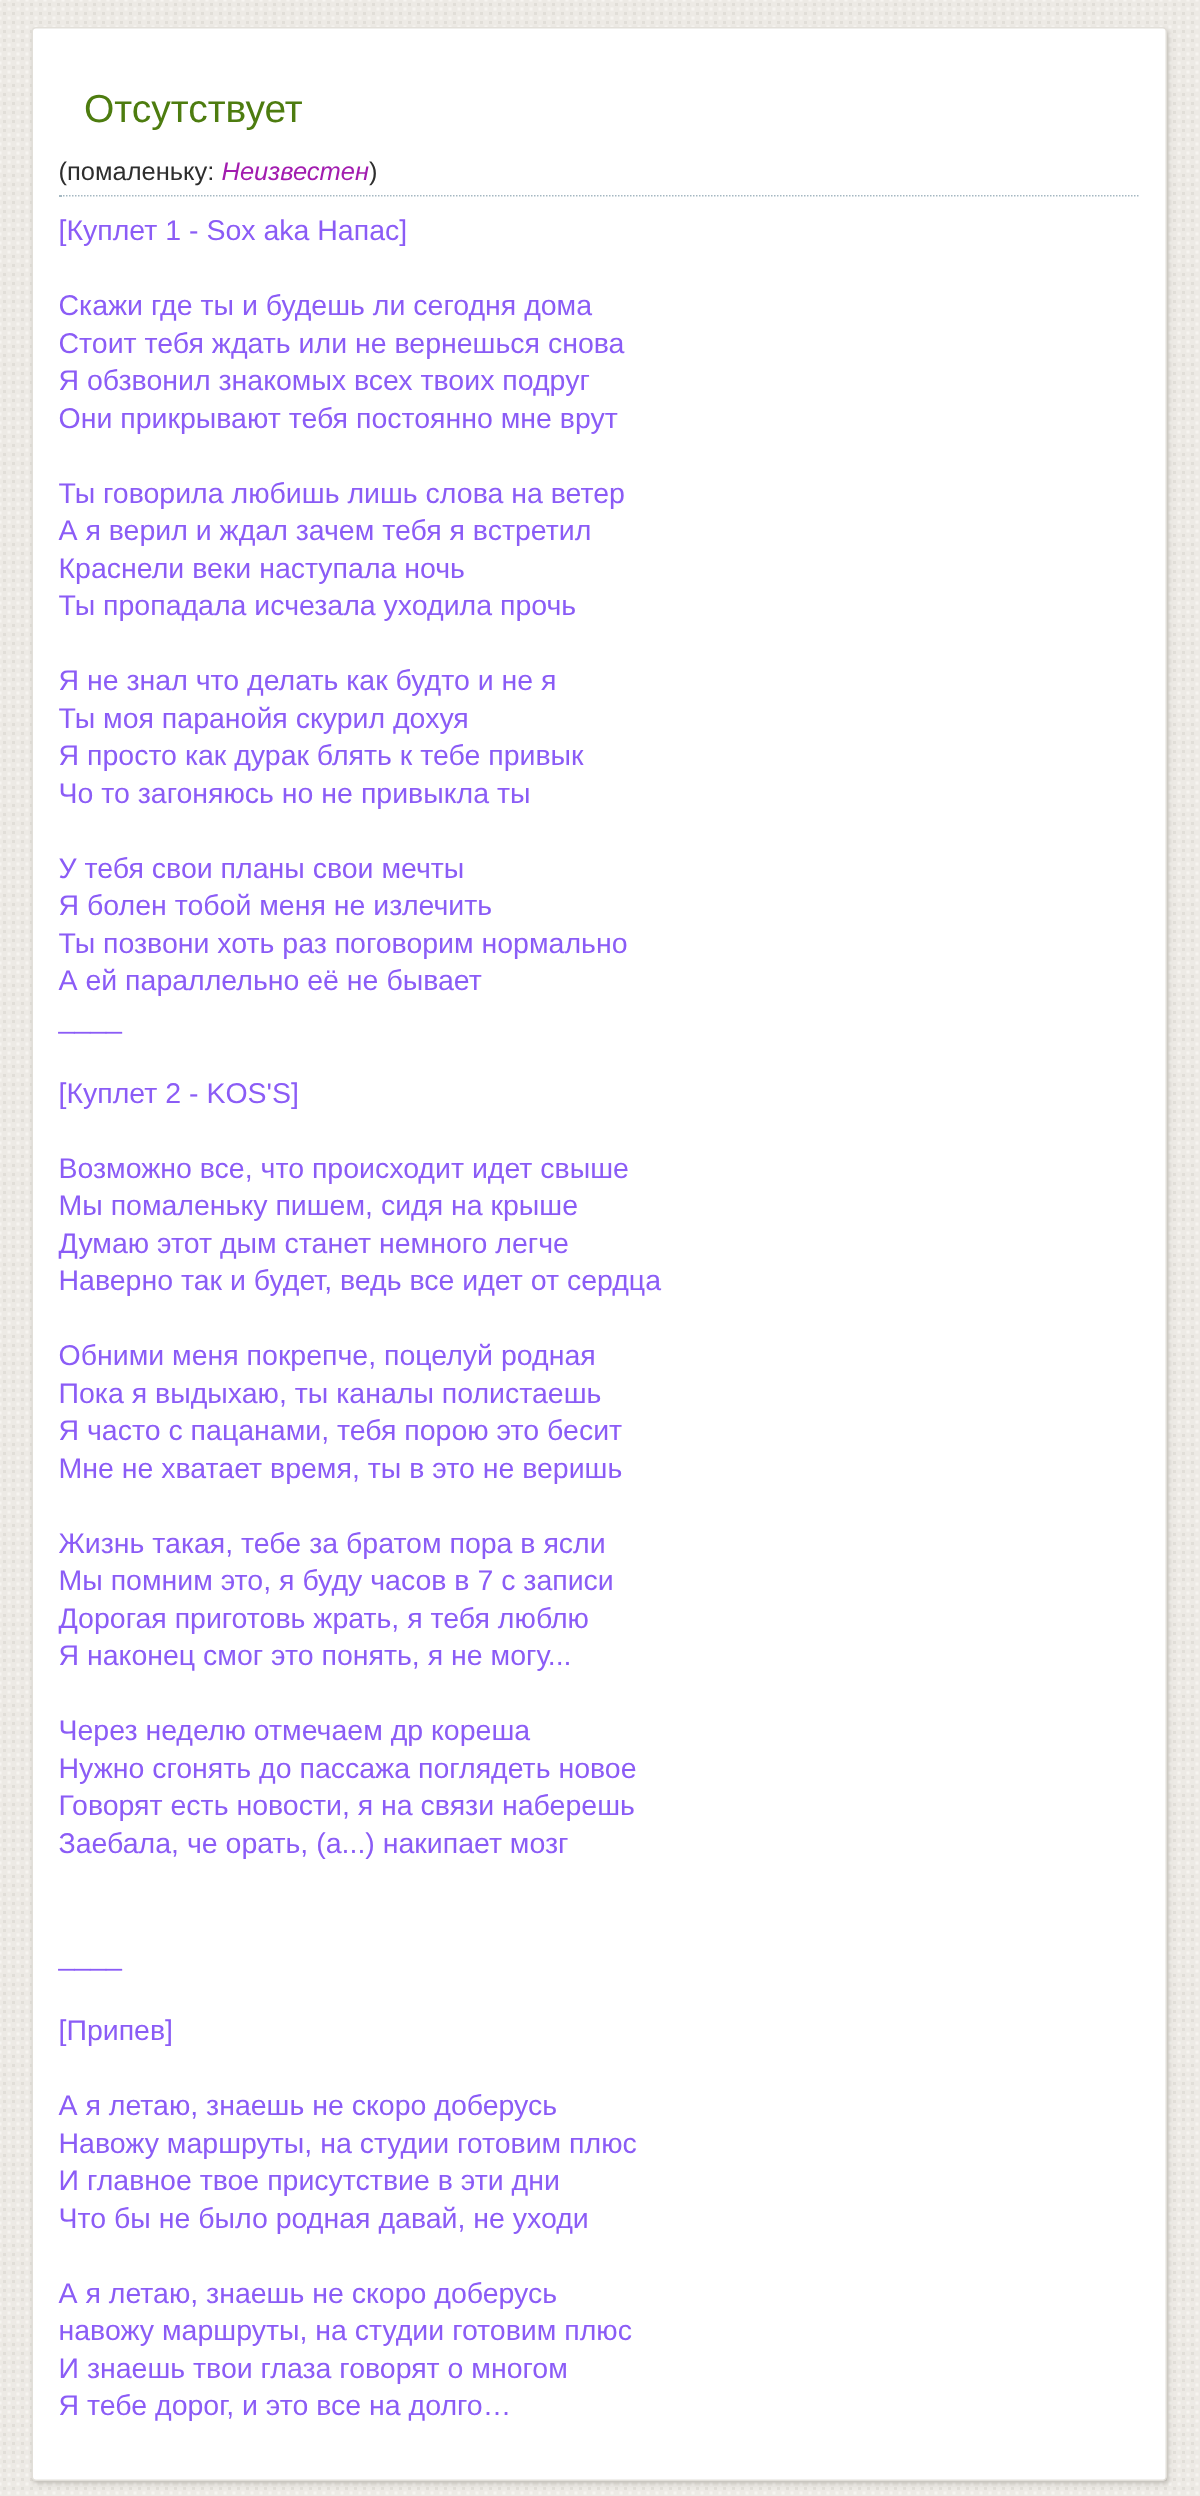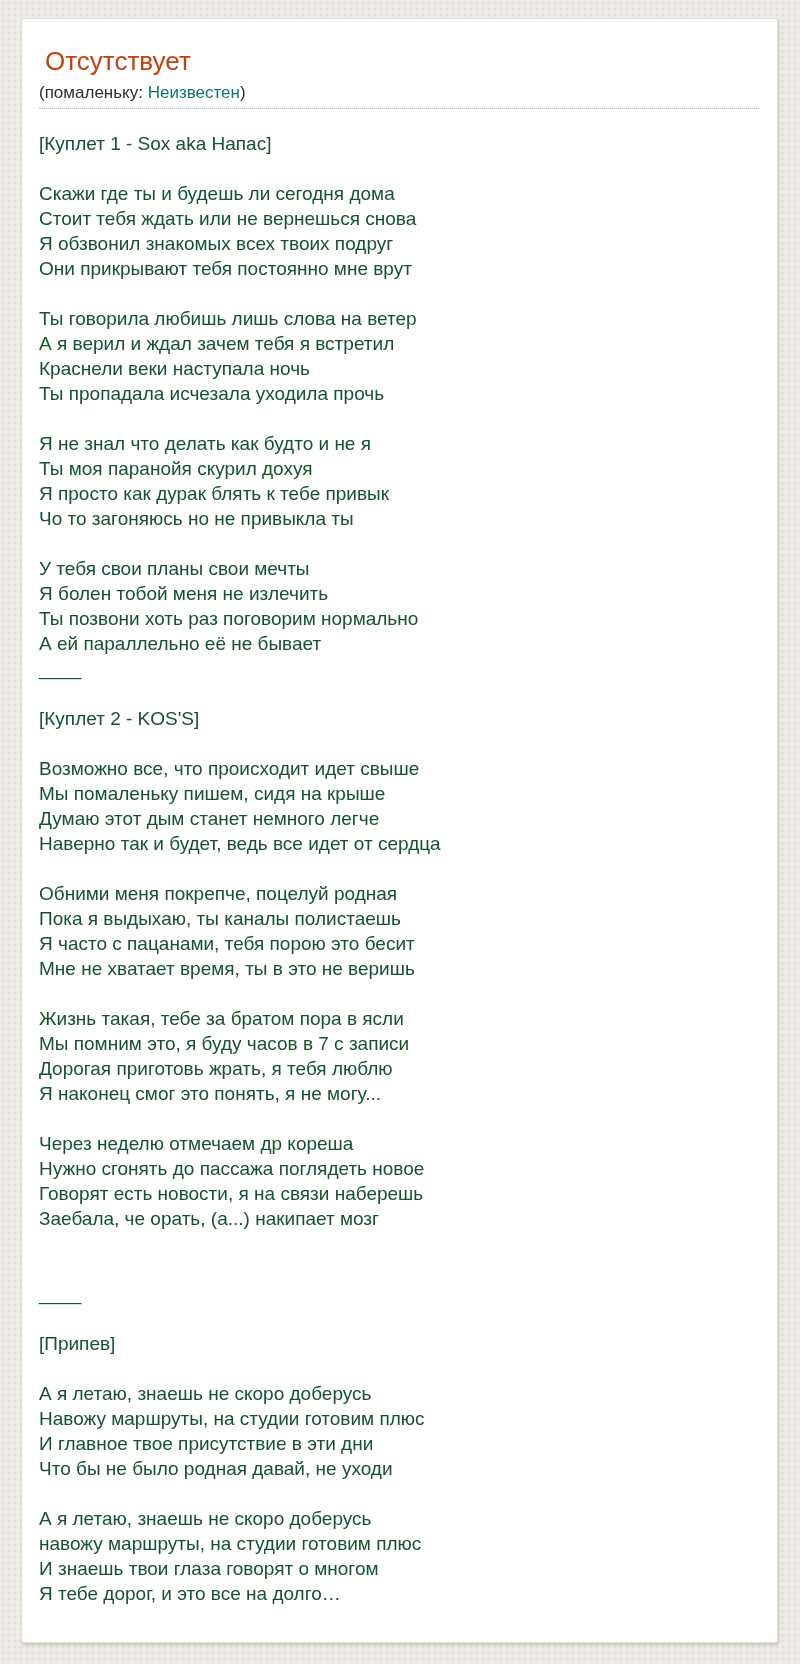--- a/index.html
+++ b/index.html
@@ -27,43 +27,44 @@
     border: 1px solid #e2dfd9;
     border-radius: 3px;
     box-shadow: 1px 2px 3px rgba(120,115,105,0.35);
     padding: 22px 18px 36px 17px;
   }
   .song-header {
     border-bottom: 1px dotted #a5b8c2;
     padding-bottom: 5px;
   }
   .song-title {
-    margin: 6px;
+    margin: 17px;
     font-size: 26px;
     font-weight: 400;
     line-height: 1.15;
-    color: #c2410c;
+    color: #4d7c0f;
   }
   .artist-line {
     margin: 2px 0 0 0;
     font-size: 17px;
     line-height: 1.2;
     color: #2e2e2e;
   }
   .artist-link {
-    color: #0f766e;
+    color: #a21caf;
     text-decoration: none;
     cursor: pointer;
+    font-style: italic;
   }
   .lyrics {
-    margin: 22px 0 0 0;
+    margin: 11px 0 0 0;
     font-family: "Liberation Sans", sans-serif;
     font-size: 19px;
     line-height: 25px;
-    color: #14532d;
+    color: #8b5cf6;
     white-space: pre-wrap;
   }
 </style>
 </head>
 <body>
 
 <div class="card">
   <div class="song-header">
     <h1 class="song-title">Отсутствует</h1>
     <p class="artist-line"><span>(помаленьку: </span><a class="artist-link">Неизвестен</a><span>)</span></p>

